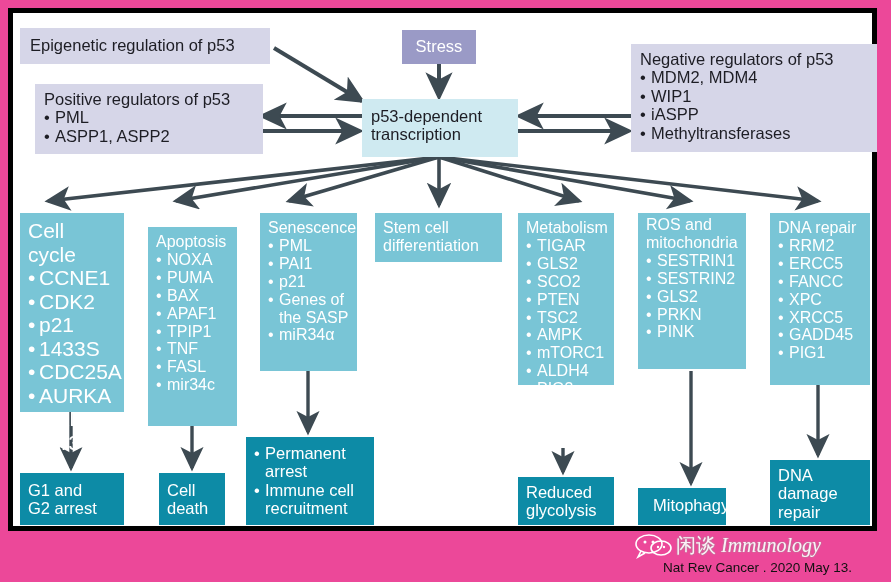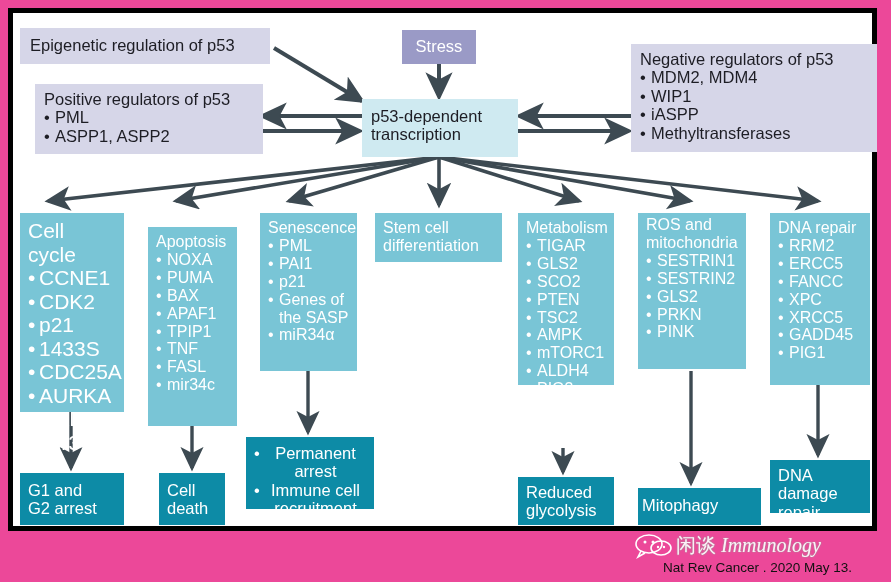--- a/index.html
+++ b/index.html
@@ -228,39 +228,39 @@
   <div class="box darkteal" style="left:20px;top:473px;width:104px;height:52px;font-size:16.5px;padding:8px 8px;">
     <span class="title">G1 and</span>
     <span class="title">G2 arrest</span>
   </div>
 
   <div class="box darkteal" style="left:159px;top:473px;width:66px;height:52px;font-size:16.5px;padding:8px 8px;">
     <span class="title">Cell</span>
     <span class="title">death</span>
   </div>
 
-  <div class="box darkteal" style="left:246px;top:437px;width:128px;height:72px;font-size:16.5px;padding:7px 8px;text-align:center;">
+  <div class="box darkteal" style="left:246px;top:437px;width:128px;height:88px;font-size:16.5px;padding:7px 8px;">
     <ul class="lst">
       <li>Permanent</li>
       <li class="cont">arrest</li>
       <li>Immune cell</li>
       <li class="cont">recruitment</li>
     </ul>
   </div>
 
   <div class="box darkteal" style="left:518px;top:477px;width:96px;height:48px;font-size:16.5px;padding:6px 8px;">
     <span class="title">Reduced</span>
     <span class="title">glycolysis</span>
   </div>
 
-  <div class="box darkteal" style="left:638px;top:488px;width:123px;height:37px;font-size:16.5px;padding:8px 4px;">
+  <div class="box darkteal" style="left:638px;top:488px;width:88px;height:37px;font-size:16.5px;padding:8px 15px;">
     <span class="title">Mitophagy</span>
   </div>
 
-  <div class="box darkteal" style="left:770px;top:460px;width:100px;height:53px;font-size:16.5px;padding:6px 8px;">
+  <div class="box darkteal" style="left:770px;top:460px;width:100px;height:65px;font-size:16.5px;padding:6px 8px;">
     <span class="title">DNA</span>
     <span class="title">damage</span>
     <span class="title">repair</span>
   </div>
 
   <svg id="wm-bubble" style="left:634px;top:533px;width:40px;height:26px;" viewBox="0 0 40 26">
     <ellipse cx="15" cy="11" rx="13" ry="9" fill="none" stroke="#ffffff" stroke-width="1.6"></ellipse>
     <path d="M7 18 L4 24 L11 20" fill="none" stroke="#ffffff" stroke-width="1.6"></path>
     <circle cx="11" cy="9" r="1.5" fill="#ffffff"></circle>
     <circle cx="19" cy="9" r="1.5" fill="#ffffff"></circle>

